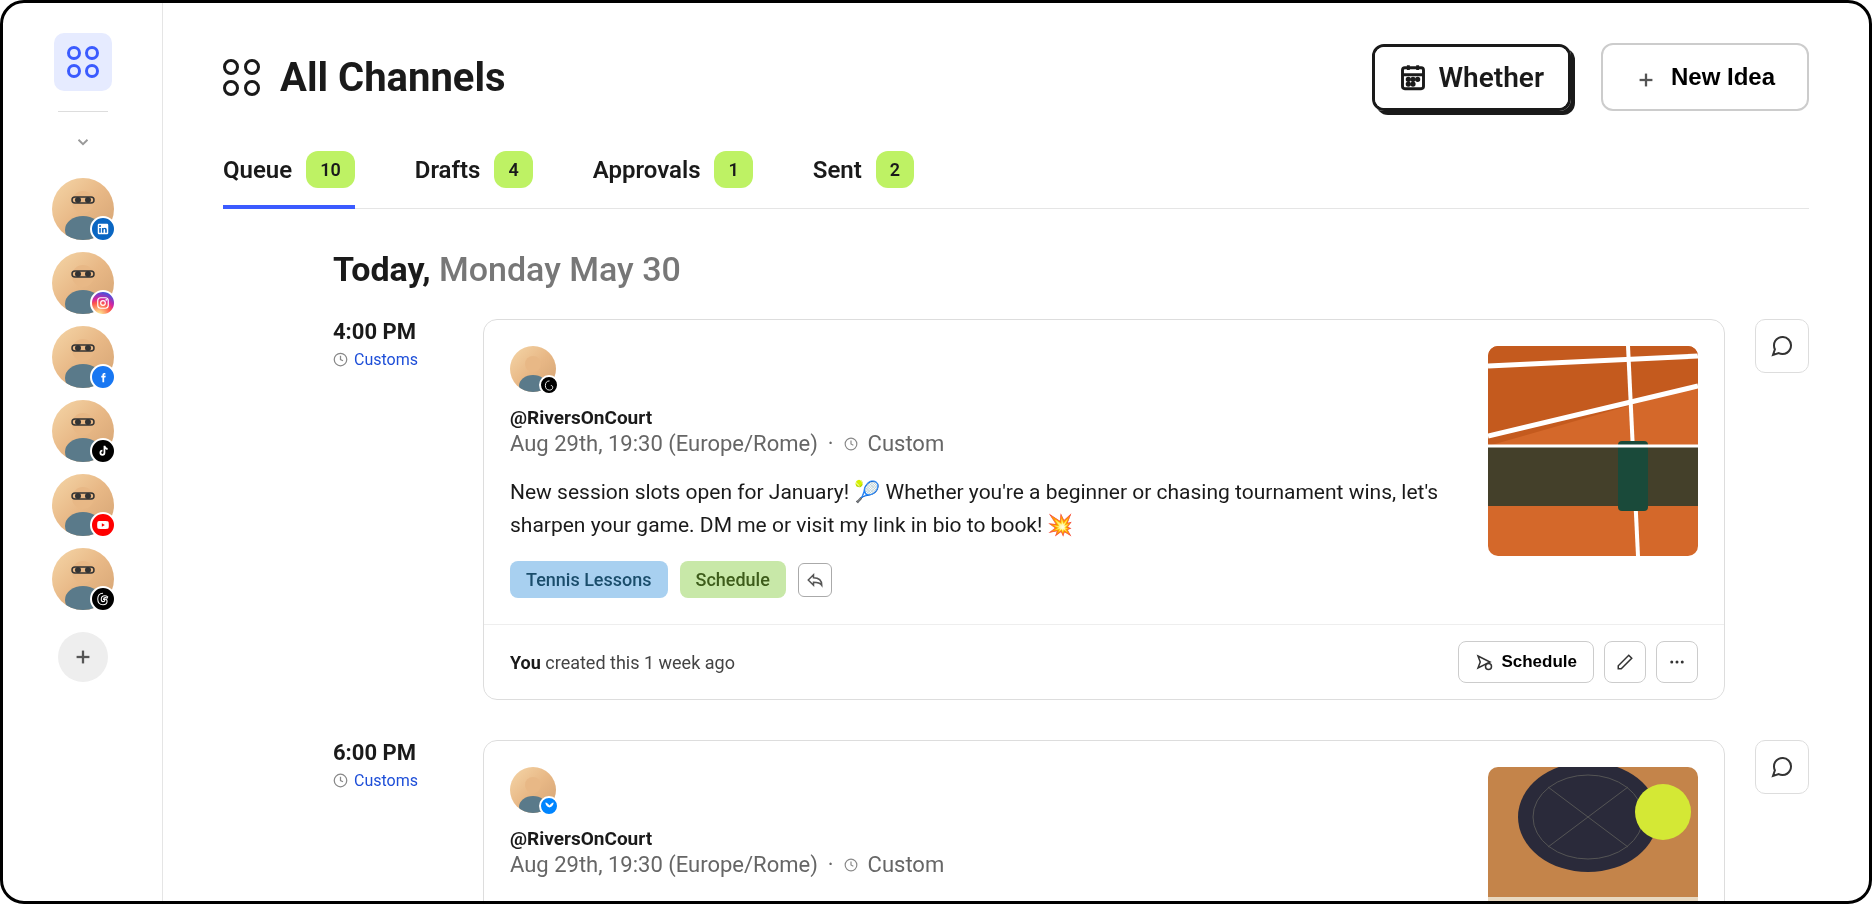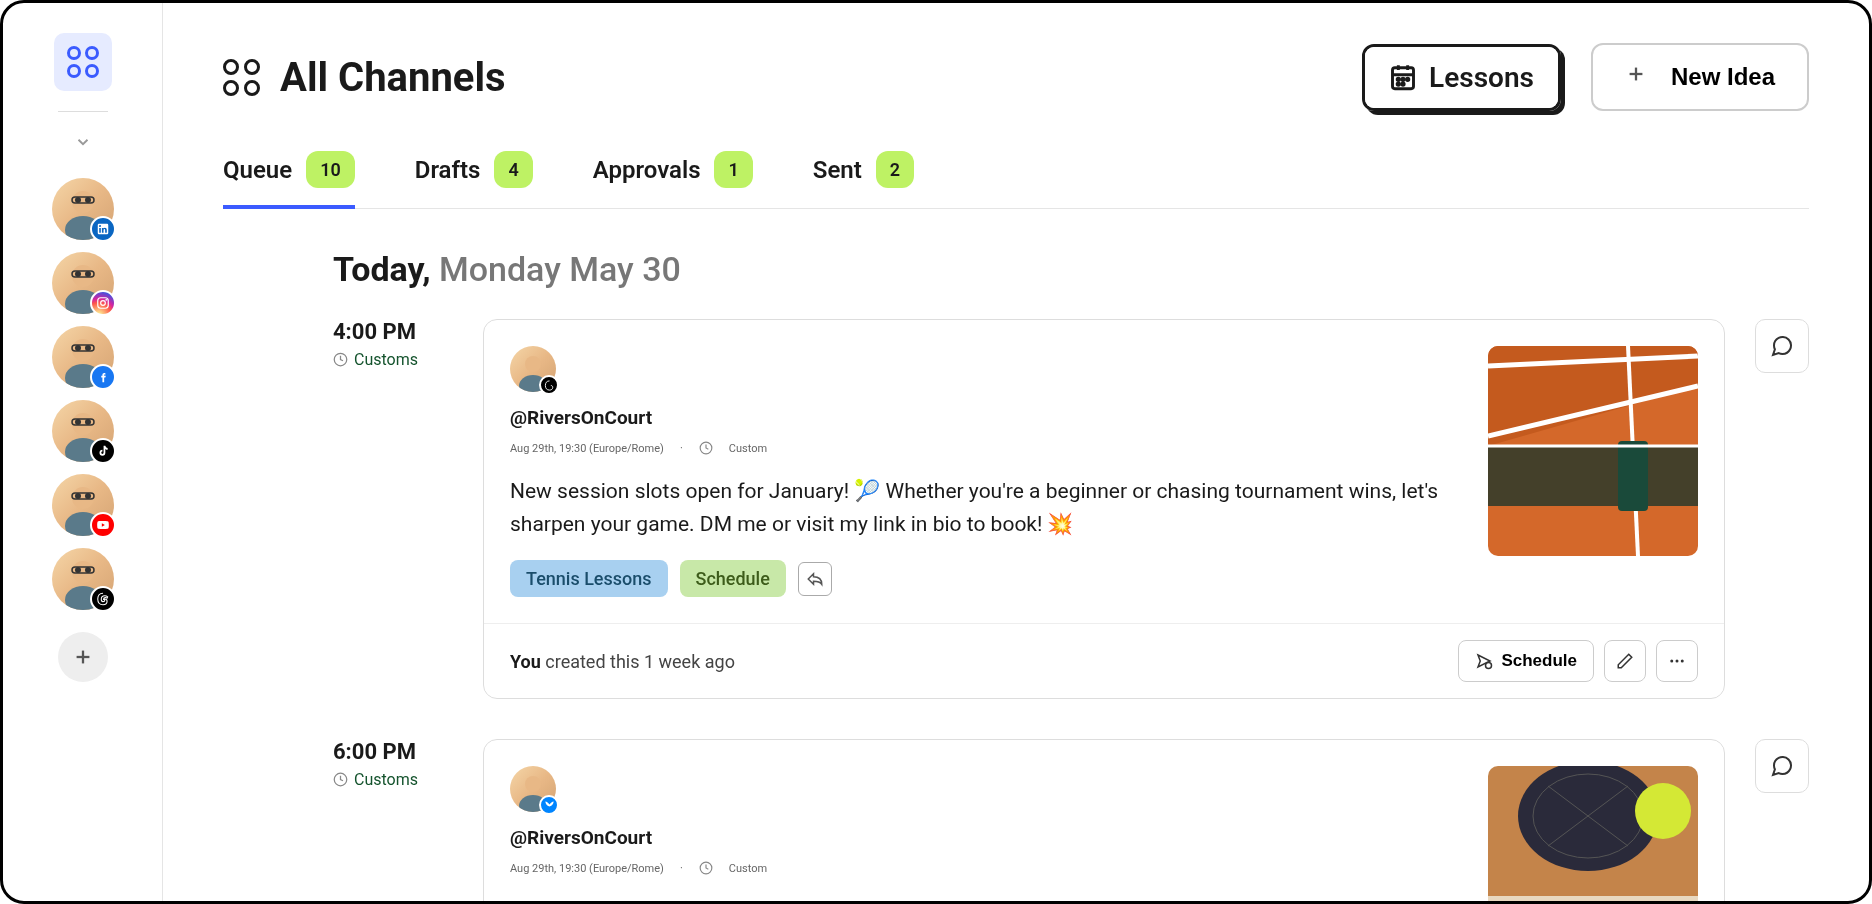--- a/index.html
+++ b/index.html
@@ -29,44 +29,44 @@
 .header { display: flex; align-items: center; justify-content: space-between; margin-bottom: 40px; }
 .header-left { display: flex; align-items: center; gap: 20px; }
 .header-icon { display: grid; grid-template-columns: 1fr 1fr; gap: 5px; }
 .header-icon span { width: 16px; height: 16px; border: 3px solid #1a1a1a; border-radius: 50%; }
 .page-title { font-size: 40px; font-weight: 700; }
 .header-right { display: flex; align-items: center; gap: 30px; }
 .view-toggle { display: flex; border: 3px solid #1a1a1a; border-radius: 12px; overflow: hidden; box-shadow: 4px 4px 0 #1a1a1a; }
 .view-btn { padding: 14px 24px; display: flex; align-items: center; gap: 12px; font-size: 28px; font-weight: 600; background: #fff; cursor: pointer; }
 .view-btn.active { background: #dde5ff; color: #3b5bff; }
 .view-btn svg { width: 28px; height: 28px; }
-.new-idea-btn { padding: 18px 32px; border: 2px solid #ccc; border-radius: 12px; display: flex; align-items: flex-start; gap: 24px; font-size: 24px; font-weight: 600; background: #fff; cursor: pointer; }
+.new-idea-btn { padding: 18px 32px; border: 2px solid #ccc; border-radius: 12px; display: flex; align-items: flex-end; gap: 14px; font-size: 24px; font-weight: 600; background: #fff; cursor: pointer; }
 
 .tabs { display: flex; gap: 60px; border-bottom: 1px solid #e5e5e5; margin-bottom: 40px; }
 .tab { display: flex; align-items: center; gap: 14px; padding: 0 0 20px 0; font-size: 24px; font-weight: 600; cursor: pointer; position: relative; }
 .tab.active::after { content: ''; position: absolute; bottom: -1px; left: 0; right: 0; height: 4px; background: #3b5bff; }
 .tab-count { background: #bef264; border-radius: 12px; padding: 8px 14px; font-size: 18px; font-weight: 600; }
 
 .feed { padding-left: 110px; }
 .date-header { font-size: 34px; font-weight: 700; margin-bottom: 30px; }
 .date-header .sub { font-weight: 500; color: #777; }
 .post-row { display: flex; gap: 30px; margin-bottom: 40px; }
 .time-col { width: 120px; flex-shrink: 0; }
 .time-label { font-size: 22px; font-weight: 700; margin-bottom: 6px; }
-.time-sub { font-size: 16px; color: #14532d; display: flex; align-items: center; gap: 6px; }
+.time-sub { font-size: 16px; color: #1d4ed8; display: flex; align-items: center; gap: 6px; }
 .card { flex: 1; border: 1px solid #ddd; border-radius: 14px; overflow: hidden; }
 .card-body { padding: 26px; display: flex; gap: 20px; }
 .card-content { flex: 1; }
 .card-head { display: flex; align-items: flex-start; gap: 14px; margin-bottom: 20px; flex-direction: column; }
 .mini-avatar { position: relative; width: 46px; height: 46px; flex-shrink: 0; }
 .mini-avatar .avatar { width: 46px; height: 46px; }
 .mini-badge { position: absolute; bottom: -3px; right: -3px; width: 20px; height: 20px; border-radius: 50%; border: 2px solid #fff; display: flex; align-items: center; justify-content: center; }
 .mini-badge svg { width: 11px; height: 11px; fill: #fff; }
 .handle { font-size: 19px; font-weight: 700; }
-.meta { font-size: 11px; color: #666; display: flex; align-items: center; gap: 16px; margin-top: 12px; }
+.meta { font-size: 22px; color: #666; display: flex; align-items: center; gap: 10px; margin-top: 2px; }
 .post-text { font-size: 21px; line-height: 1.55; margin-bottom: 20px; }
 .tags { display: flex; gap: 12px; align-items: center; }
 .tag { padding: 8px 16px; border-radius: 8px; font-size: 18px; font-weight: 500; }
 .tag-blue { background: #a8d0f0; color: #1a4d6b; }
 .tag-green { background: #c8e8a8; color: #3d5c1a; }
 .tag-icon { width: 34px; height: 34px; border: 1.5px solid #aaa; border-radius: 6px; display: flex; align-items: center; justify-content: center; }
 .thumb { width: 210px; height: 210px; border-radius: 10px; overflow: hidden; flex-shrink: 0; }
 .thumb svg { width: 100%; height: 100%; }
 .card-footer { border-top: 1px solid #eee; padding: 16px 26px; display: flex; align-items: center; justify-content: space-between; }
 .footer-text { font-size: 18px; color: #444; }
@@ -222,21 +222,21 @@
                 <rect x="3" y="4" width="18" height="18" rx="2"></rect>
                 <line x1="16" y1="2" x2="16" y2="6"></line>
                 <line x1="8" y1="2" x2="8" y2="6"></line>
                 <line x1="3" y1="10" x2="21" y2="10"></line>
                 <circle cx="8" cy="14" r="1" fill="#1a1a1a"></circle>
                 <circle cx="12" cy="14" r="1" fill="#1a1a1a"></circle>
                 <circle cx="16" cy="14" r="1" fill="#1a1a1a"></circle>
                 <circle cx="8" cy="18" r="1" fill="#1a1a1a"></circle>
                 <circle cx="12" cy="18" r="1" fill="#1a1a1a"></circle>
               </svg>
-            <span>Lessons</span>
+            <span>Whether</span>
           </div>
         </div>
         <button class="new-idea-btn">
           <svg width="22" height="22" viewBox="0 0 24 24" fill="none" stroke="#555" stroke-width="2.5">
               <line x1="12" y1="5" x2="12" y2="19"></line>
               <line x1="5" y1="12" x2="19" y2="12"></line>
             </svg>
           <span>New Idea</span>
         </button>
       </div>

